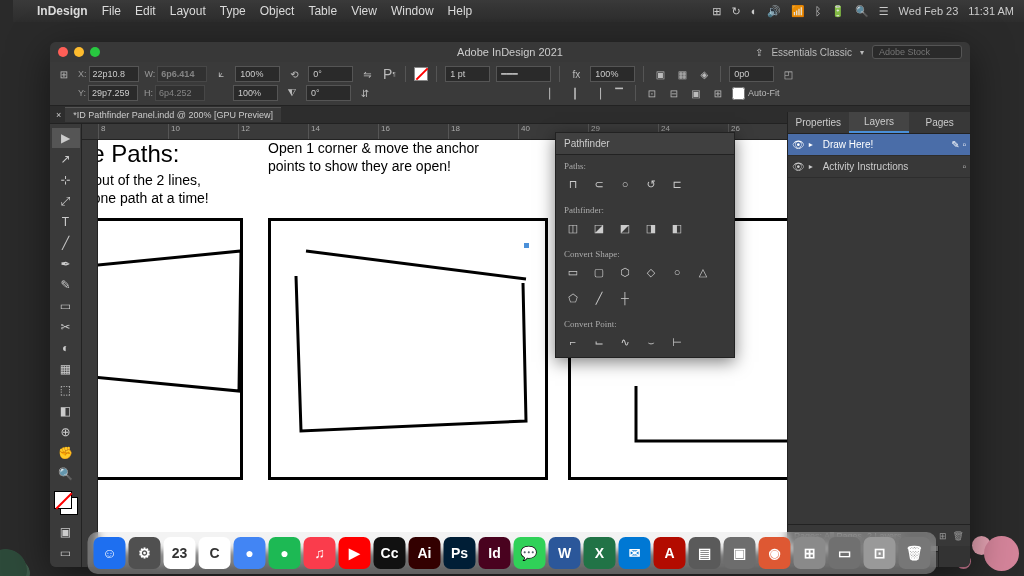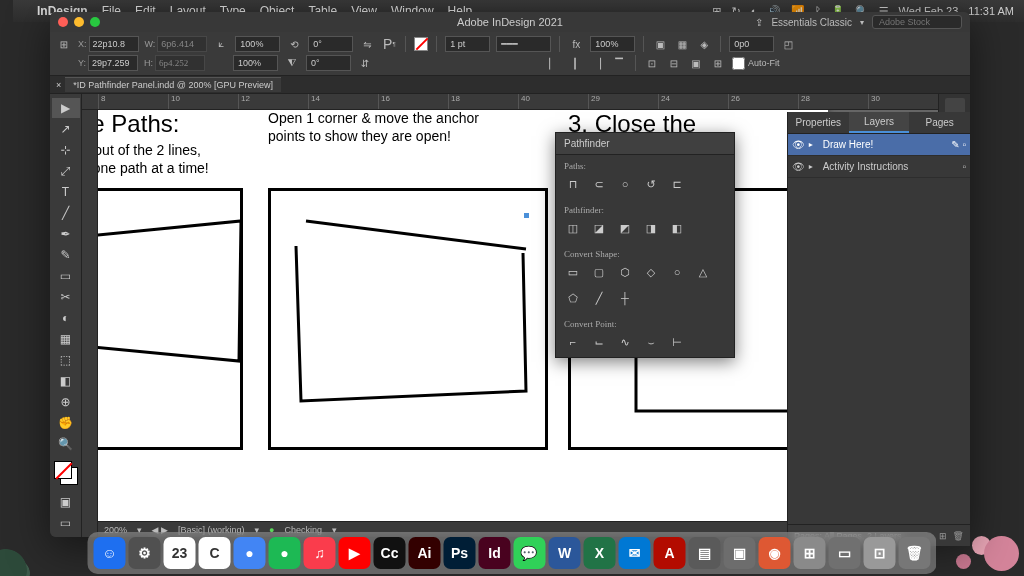--- a/index.html
+++ b/index.html
@@ -5,21 +5,21 @@
 * { margin: 0; padding: 0; box-sizing: border-box; font-family: -apple-system, "Helvetica Neue", Arial, sans-serif; user-select: none; }
 body { width: 1024px; height: 576px; background: #2a2a2a; overflow: hidden; position: relative; }
 
 
 .menubar { height: 22px; background: linear-gradient(#3a3a3a,#2d2d2d); display: flex; align-items: center; padding: 0 10px; color: #ddd; font-size: 12px; gap: 14px; margin-left: 13px; }
 .menubar .apple { font-size: 13px; }
 .menubar .right { margin-left: auto; display: flex; gap: 10px; align-items: center; font-size: 11px; }
 .menubar .right span { opacity: .9; }
 
 
-.window { position: absolute; left: 50px; top: 12px; width: 920px; height: 525px; background: #333; border-radius: 6px; box-shadow: 0 10px 40px rgba(0,0,0,.5); display: flex; flex-direction: column; overflow: hidden; }
+.window { position: absolute; left: 50px; top: 42px; width: 920px; height: 525px; background: #333; border-radius: 6px; box-shadow: 0 10px 40px rgba(0,0,0,.5); display: flex; flex-direction: column; overflow: hidden; }
 .titlebar { height: 20px; background: #383838; display: flex; align-items: center; padding: 0 8px; position: relative; }
 .traffic { display: flex; gap: 6px; }
 .traffic span { width: 10px; height: 10px; border-radius: 50%; display: inline-block; }
 .traffic .r { background:#ff5f57; } .traffic .y { background:#febc2e; } .traffic .g { background:#28c840; }
 .titlebar .title { position: absolute; left:0; right:0; text-align:center; font-size:11px; color:#ccc; pointer-events:none; }
 .titlebar .title-right { margin-left:auto; display:flex; gap:8px; align-items:center; font-size:10px; color:#bbb; }
 .titlebar .search-stock { background:#2a2a2a; border:1px solid #555; border-radius:3px; padding:1px 6px; width:90px; font-size:9px; color:#888; }
 
 
 .control-bar { background: #3a3a3a; border-bottom:1px solid #222; padding: 4px 6px; display:flex; flex-direction:column; gap:3px; font-size:9px; color:#bbb; }
@@ -150,21 +150,21 @@
 
   <div class="control-bar">
     <div class="ctrl-row">
       <span class="ctrl-ico">⊞</span>
       <div class="ctrl-field">
           <span class="lbl">X:</span>
           <input value="22p10.8" style="">
         </div>
       <div class="ctrl-field">
           <span class="lbl">W:</span>
-          <input style="opacity: 0.5;" value="6p6.414">
+          <input style="opacity: 0.5; font-weight: bold;" value="6p6.414">
         </div>
       <span class="ctrl-ico">⟀</span>
       <div class="ctrl-drop">100%</div>
       <span class="ctrl-ico">⟲</span>
       <div class="ctrl-drop">0°</div>
       <span class="ctrl-ico">⇋</span>
       <span class="ctrl-ico" style="font-size:14px">P<sup style="font-size:6px">¶</sup></span>
       <div class="spacer"></div>
       <span class="ctrl-ico" style="background:#fff;border:1px solid #888;width:14px;height:14px;position:relative">
           <span style="position:absolute;left:-1px;top:5px;width:16px;height:2px;background:red;transform:rotate(-45deg)"></span>
@@ -184,21 +184,21 @@
       <span class="ctrl-ico">◰</span>
     </div>
     <div class="ctrl-row">
       <span class="ctrl-ico"></span>
       <div class="ctrl-field">
           <span class="lbl">Y:</span>
           <input value="29p7.259" style="">
         </div>
       <div class="ctrl-field">
           <span class="lbl">H:</span>
-          <input style="opacity: 0.5; font-family: Liberation Serif, serif;" value="6p4.252">
+          <input style="opacity: 0.5;" value="6p4.252">
         </div>
       <span class="ctrl-ico"></span>
       <div class="ctrl-drop">100%</div>
       <span class="ctrl-ico">⧨</span>
       <div class="ctrl-drop">0°</div>
       <span class="ctrl-ico">⇵</span>
       <span style="width:160px"></span>
       <span class="ctrl-ico">▏</span>
       <span class="ctrl-ico">┃</span>
       <span class="ctrl-ico">▕</span>

